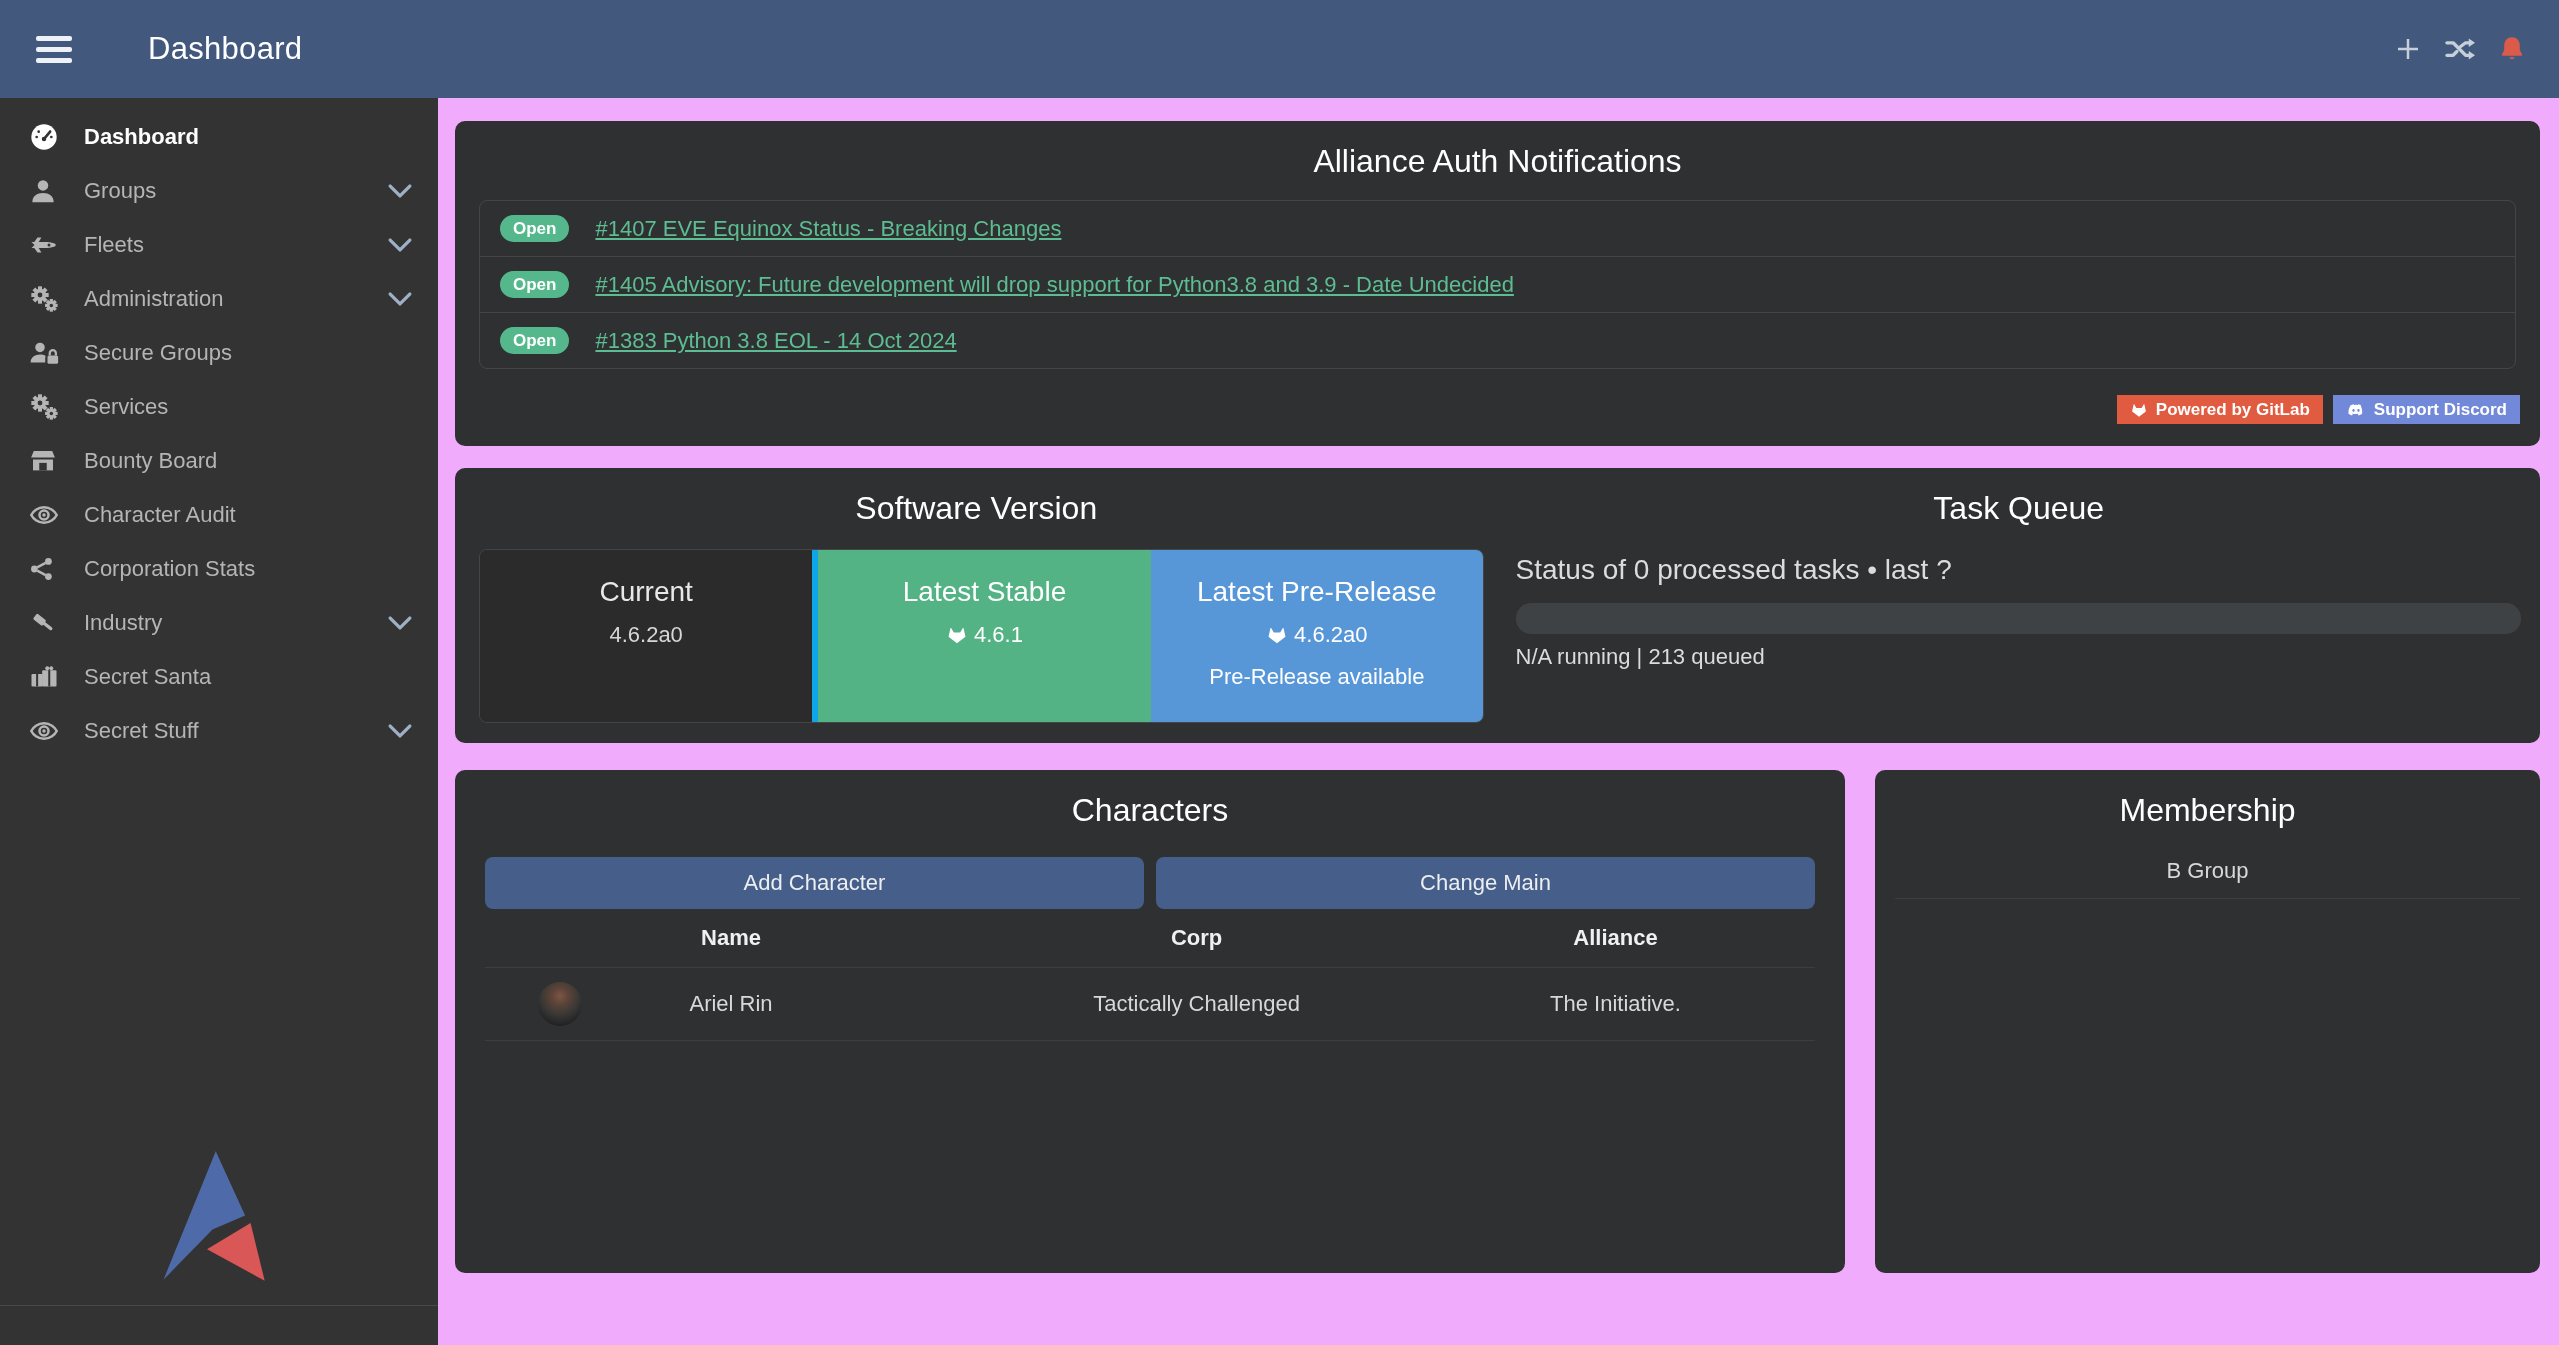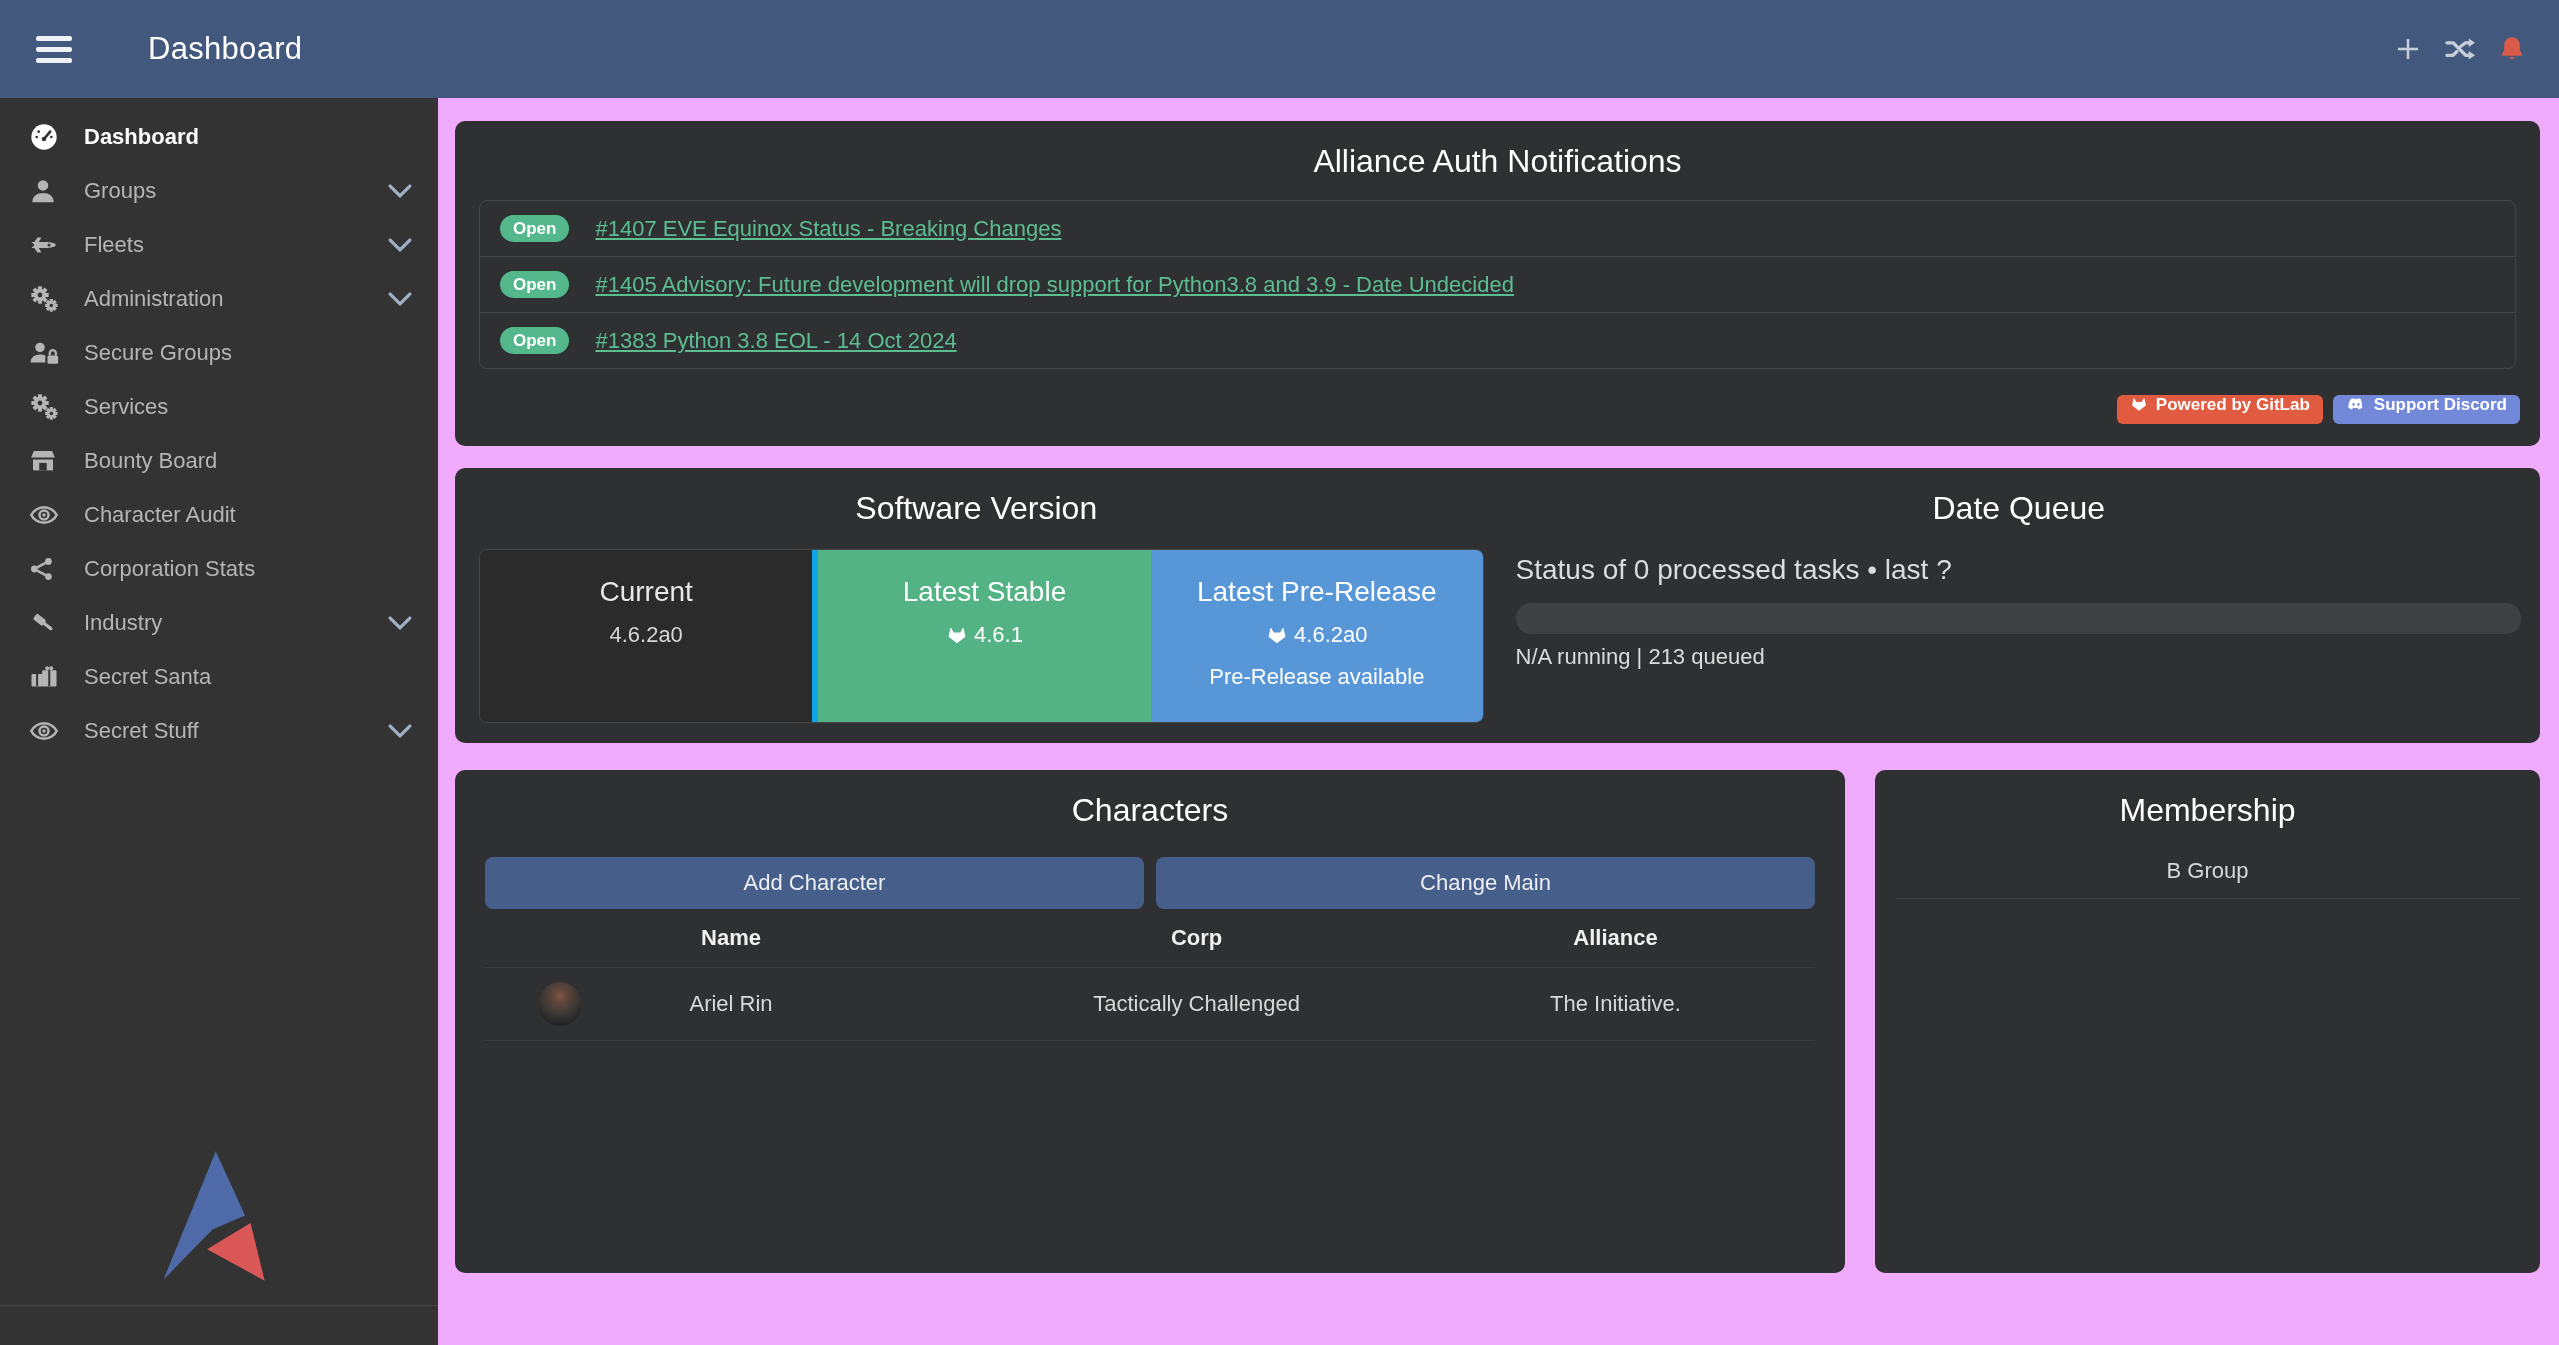--- a/index.html
+++ b/index.html
@@ -28,21 +28,21 @@
   .card{position:absolute;background:#2f3031;border-radius:10px;}
   .card-title{font-size:32px;color:#ffffff;text-align:center;padding-top:22px;}
   
   #card-notifications{left:455px;top:121px;width:2085px;height:325px;}
   .notif-list{margin:20px 24px 0 24px;border:1px solid #454545;border-radius:8px;}
   .notif-row{height:55px;display:flex;align-items:center;padding-left:20px;border-bottom:1px solid #454545;}
   .notif-row:last-child{border-bottom:none;}
   .badge-open{background:#55b88c;color:#fff;font-size:17px;font-weight:bold;border-radius:14px;padding:5px 13px;line-height:1;}
   .notif-link{margin-left:26px;font-size:22px;color:#5dbd92;text-decoration:underline;cursor:pointer;}
   .shield-row{position:absolute;right:20px;bottom:22px;display:flex;gap:10px;}
-  .shield{height:29px;border-radius:6px;padding:0 13px;display:flex;align-items:flex-start;gap:8px;color:#fff;font-size:17px;font-weight:bold;cursor:pointer;}
+  .shield{height:29px;border-radius:0;padding:0 13px;display:flex;align-items:center;gap:8px;color:#fff;font-size:17px;font-weight:bold;cursor:pointer;}
   .shield.gitlab{background:#e05b3f;}
   .shield.discord{background:#7289da;}
   
   #card-status{left:455px;top:468px;width:2085px;height:275px;display:flex;}
   .half{width:50%;position:relative;}
   .ver-strip{position:absolute;left:24px;top:81px;width:1003px;height:172px;border:1px solid #454545;border-radius:8px;
              overflow:hidden;display:flex;}
   .ver-box{width:334.3px;text-align:center;color:#fff;}
   .ver-box .v-label{font-size:28px;margin-top:26px;}
   .ver-box .v-num{font-size:22px;margin-top:14px;display:flex;align-items:center;justify-content:center;gap:6px;}
@@ -390,21 +390,21 @@
             <svg width="22" height="22" viewBox="0 0 24 24">
                 <path fill="#fff" d="M12 21 2.8 14l2-9.3c.1-.5.8-.5 1-.1L8.5 9.4h7L18.2 4.6c.2-.4.9-.4 1 .1l2 9.3z"></path>
               </svg>
             <span>4.6.2a0</span>
           </div>
           <div class="v-note">Pre-Release available</div>
         </div>
       </div>
     </div>
     <div class="half">
-      <div class="card-title">Date Queue</div>
+      <div class="card-title">Task Queue</div>
       <div class="tq-status">Status of 0 processed tasks • last ?</div>
       <div class="progress">
           <div class="progress-fill"></div>
         </div>
       <div class="tq-summary">N/A running | 213 queued</div>
     </div>
   </div>
 
   <div class="card" id="card-characters">
     <div class="card-title">Characters</div>

